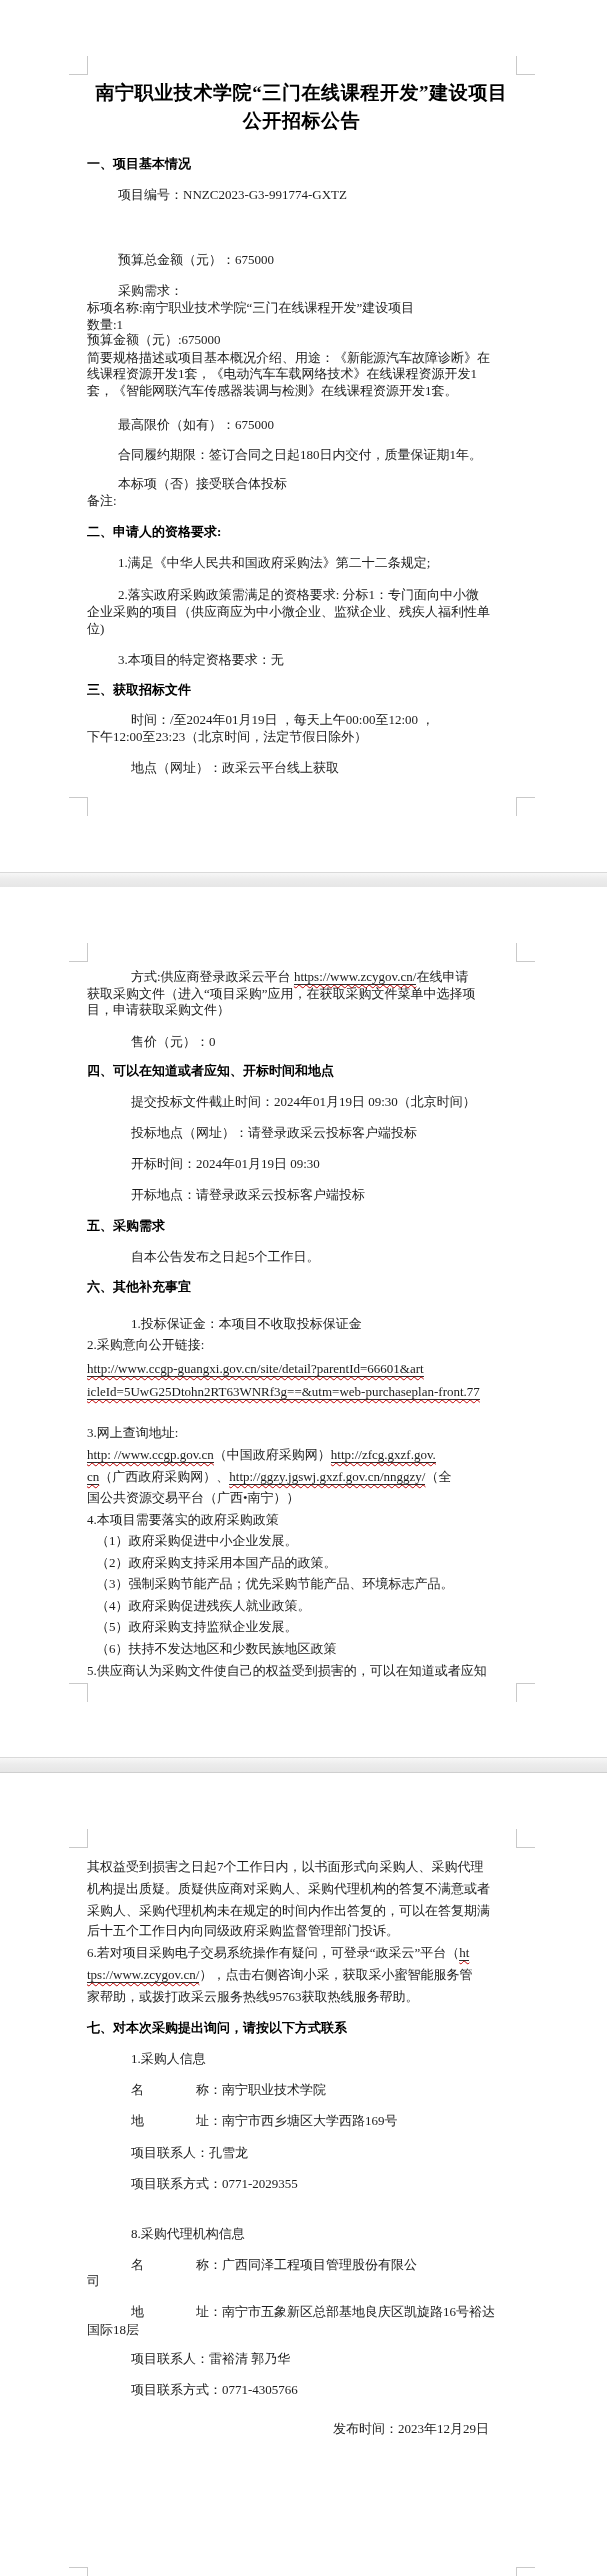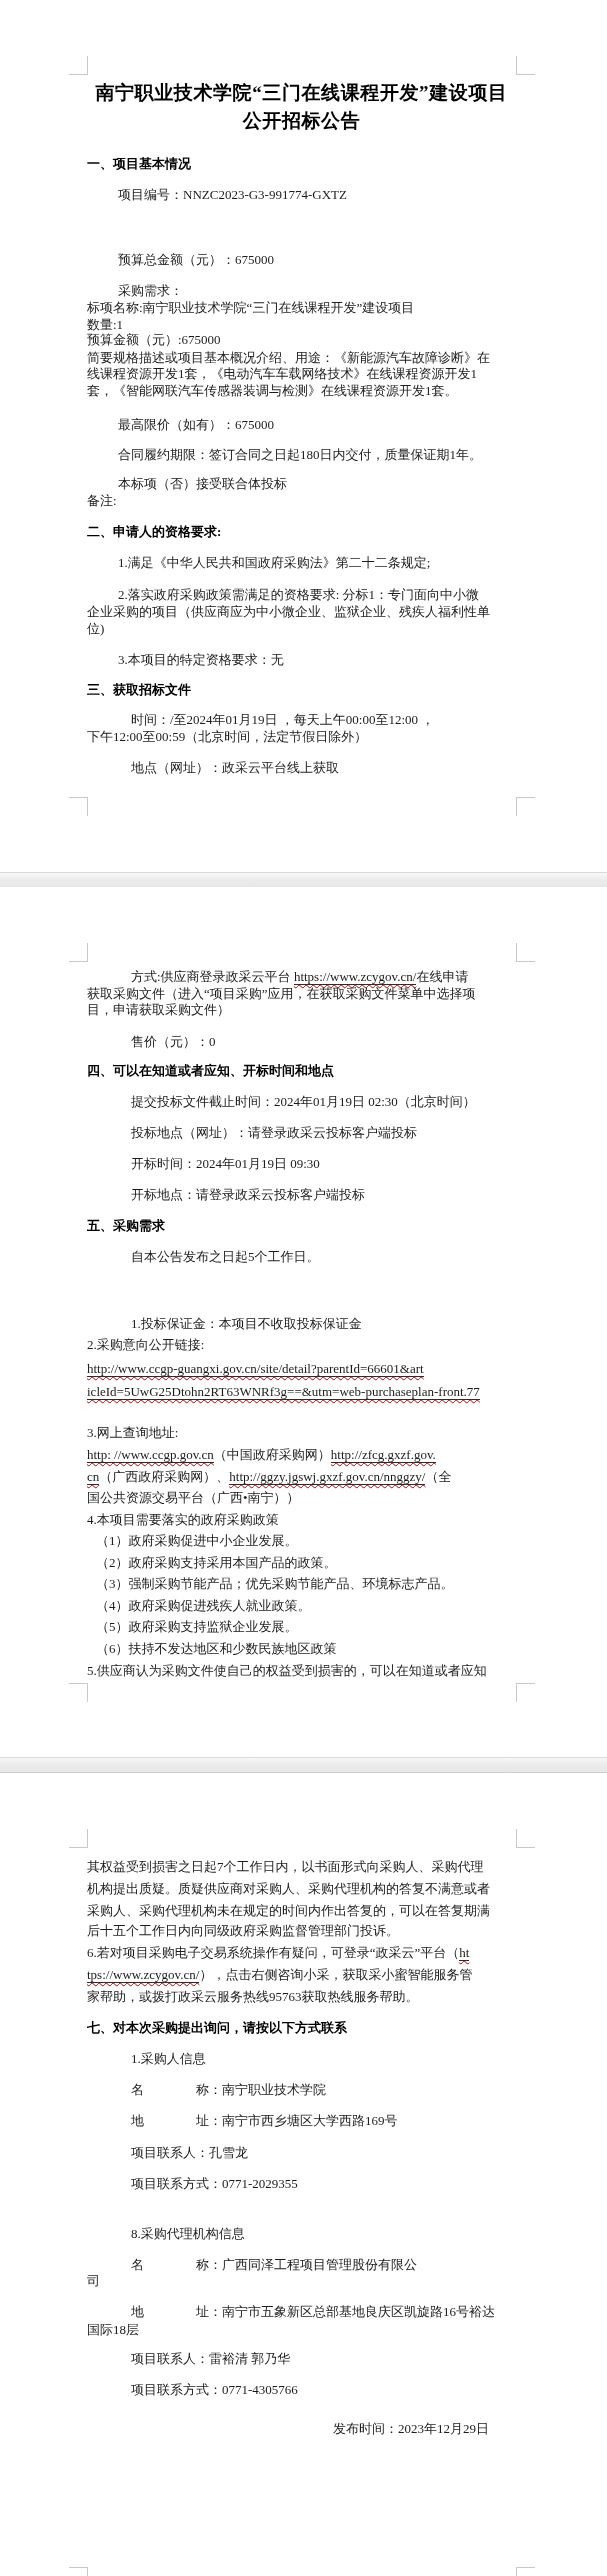--- a/index.html
+++ b/index.html
@@ -53,44 +53,45 @@
       <div class="ln in2" style="top:475px">本标项（否）接受联合体投标</div>
       <div class="ln" style="top:492px">备注:</div>
       <div class="ln b" style="top:523px">二、申请人的资格要求:</div>
       <div class="ln in2" style="top:554px">1.满足《中华人民共和国政府采购法》第二十二条规定;</div>
       <div class="ln in2" style="top:586px">2.落实政府采购政策需满足的资格要求: 分标1：专门面向中小微</div>
       <div class="ln" style="top:603px">企业采购的项目（供应商应为中小微企业、监狱企业、残疾人福利性单</div>
       <div class="ln" style="top:620px">位)</div>
       <div class="ln in2" style="top:651px">3.本项目的特定资格要求：无</div>
       <div class="ln b" style="top:681px">三、获取招标文件</div>
       <div class="ln in3" style="top:711px">时间：/至2024年01月19日 ，每天上午00:00至12:00 ，</div>
-      <div class="ln" style="top:728px">下午12:00至00:59（北京时间，法定节假日除外）</div>
+      <div class="ln" style="top:728px">下午12:00至23:23（北京时间，法定节假日除外）</div>
       <div class="ln in3" style="top:759px">地点（网址）：政采云平台线上获取</div>
     </div>
   </div>
 
   <div class="pbar" style="top:872px"></div>
 
   <div class="page" style="top:887px;height:870px">
     <div class="mark m-tl" style="left:69px;top:56px"></div>
     <div class="mark m-tr" style="left:516px;top:56px"></div>
     <div class="mark m-bl" style="left:69px;top:796px"></div>
     <div class="mark m-br" style="left:516px;top:796px"></div>
     <div class="content">
       <div class="ln" style="top:98px">获取采购文件（进入“项目采购”应用，在获取采购文件菜单中选择项</div>
       <div class="ln in3" style="top:81px"><span>方式:供应商登录政采云平台 </span><span class="url">https://www.zcygov.cn/</span><span>在线申请</span></div>
       <div class="ln" style="top:114px">目，申请获取采购文件）</div>
       <div class="ln in3" style="top:146px">售价（元）：0</div>
       <div class="ln b" style="top:175px">四、可以在知道或者应知、开标时间和地点</div>
-      <div class="ln in3" style="top:206px">提交投标文件截止时间：2024年01月19日 02:30（北京时间）</div>
+      <div class="ln in3" style="top:206px">提交投标文件截止时间：2024年01月19日 09:30（北京时间）</div>
       <div class="ln in3" style="top:237px">投标地点（网址）：请登录政采云投标客户端投标</div>
       <div class="ln in3" style="top:268px">开标时间：2024年01月19日 09:30</div>
       <div class="ln in3" style="top:299px">开标地点：请登录政采云投标客户端投标</div>
       <div class="ln b" style="top:330px">五、采购需求</div>
       <div class="ln in3" style="top:361px">自本公告发布之日起5个工作日。</div>
+      <div class="ln b" style="top:391px">六、其他补充事宜</div>
       <div class="ln in3" style="top:428px">1.投标保证金：本项目不收取投标保证金</div>
       <div class="ln" style="top:449px">2.采购意向公开链接:</div>
       <div class="ln" style="top:473px"><span class="url">http://www.ccgp-guangxi.gov.cn/site/detail?parentId=66601&amp;art</span></div>
       <div class="ln" style="top:496px"><span class="url">icleId=5UwG25Dtohn2RT63WNRf3g==&amp;utm=web-purchaseplan-front.77</span></div>
       <div class="ln" style="top:537px">3.网上查询地址:</div>
       <div class="ln" style="top:559px"><span class="url">http: //www.ccgp.gov.cn</span><span>（中国政府采购网）</span><span class="url">http://zfcg.gxzf.gov.</span></div>
       <div class="ln" style="top:581px"><span class="url">cn</span><span>（广西政府采购网）、</span><span class="url">http://ggzy.jgswj.gxzf.gov.cn/nnggzy/</span><span>（全</span></div>
       <div class="ln" style="top:602px">国公共资源交易平台（广西•南宁））</div>
       <div class="ln" style="top:624px">4.本项目需要落实的政府采购政策</div>
       <div class="ln in1" style="top:645px">（1）政府采购促进中小企业发展。</div>

